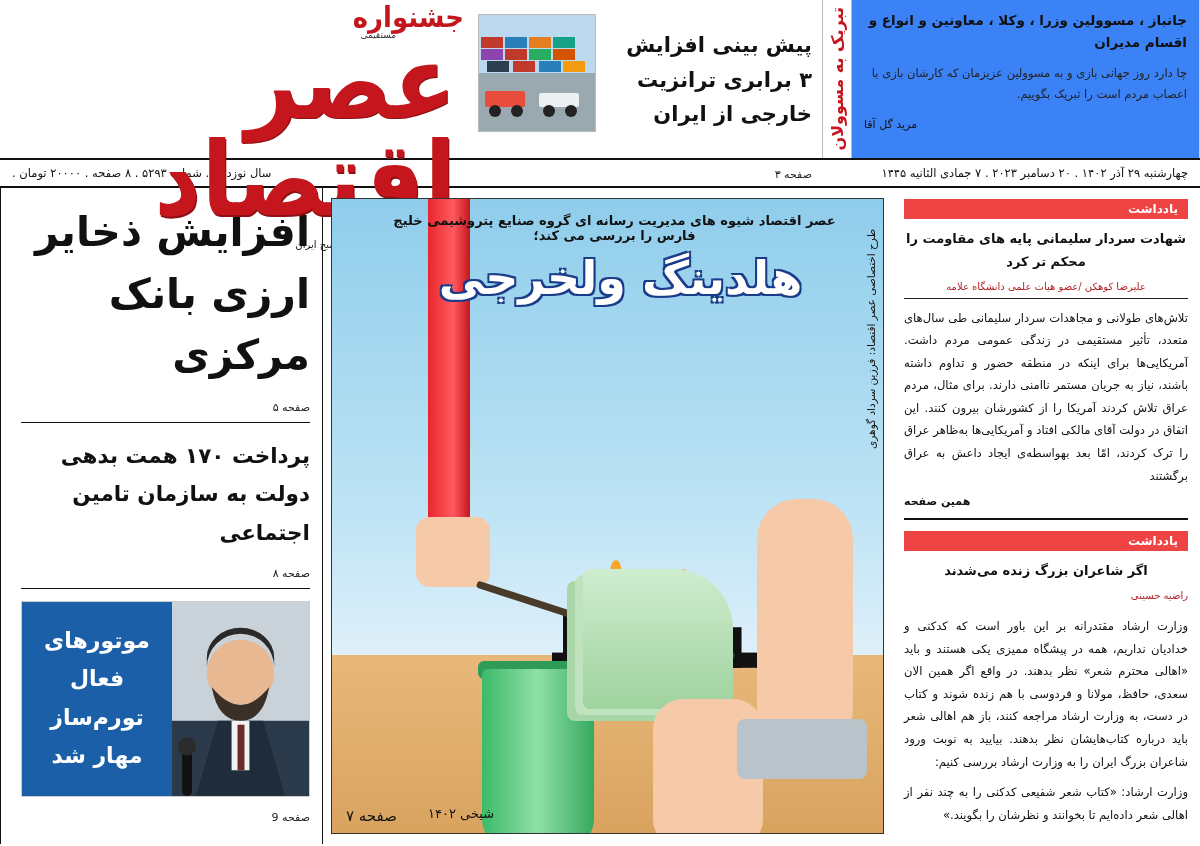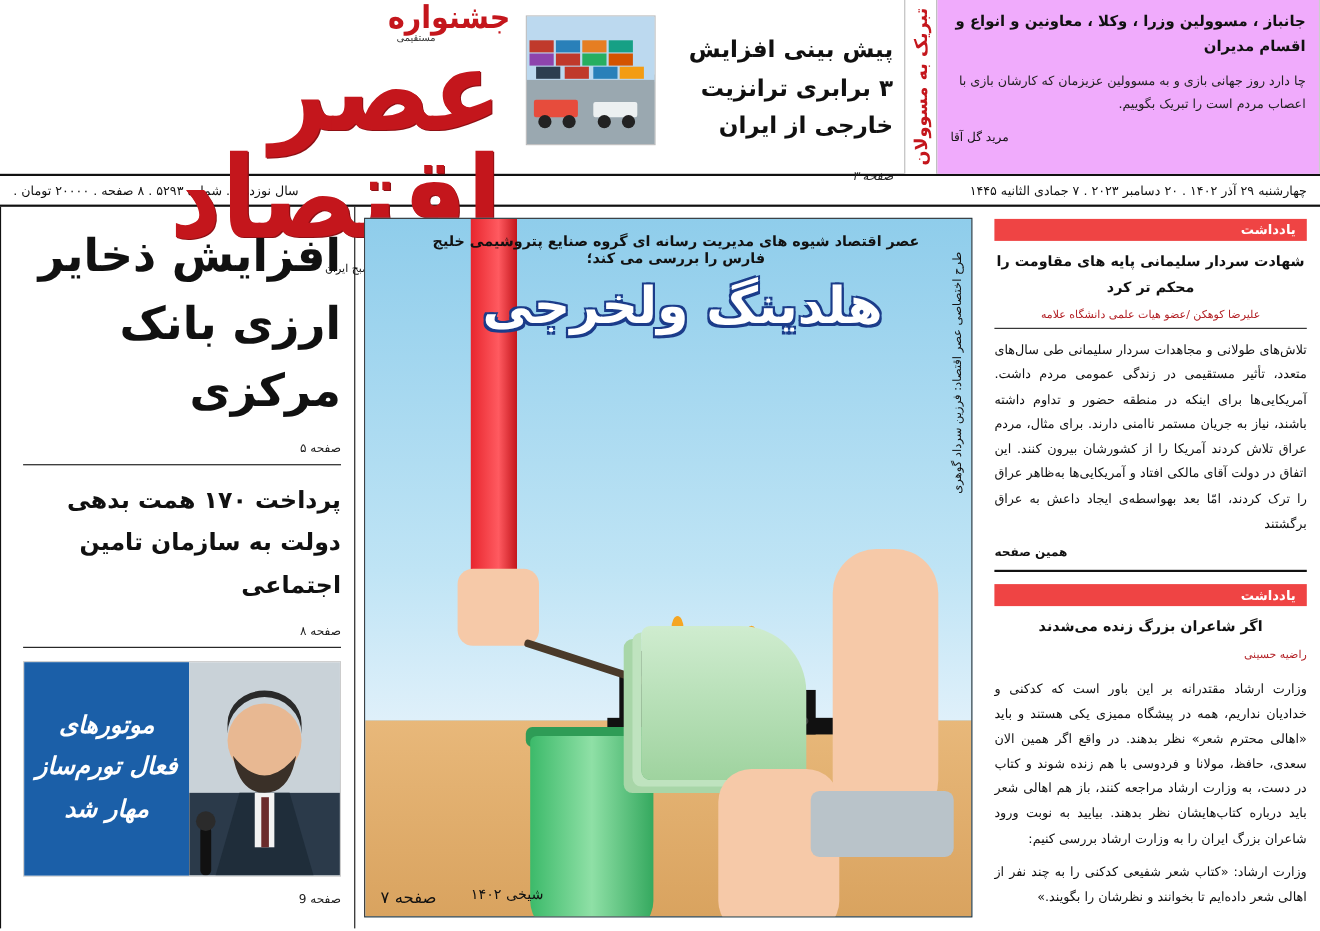--- a/index.html
+++ b/index.html
@@ -54,33 +54,33 @@
     border: 1px solid #bbb; position: relative; overflow: hidden;
     background: linear-gradient(#bfd9ee 0%, #cfe4f2 45%, #8c9aa3 46%, #9aa8b0 100%);
   }
   .mast-lead {
     width: 218px; padding: 28px 10px 0 6px;
     text-align: right;
   }
   .mast-lead h2 {
     font-size: 21px; font-weight: bold; color: #111; line-height: 1.65;
   }
-  .mast-lead .pg { font-size: 11px; color: #222; margin-top: 22px; font-style: italic; }
+  .mast-lead .pg { font-size: 11px; color: #222; margin-top: 36px; }
 
   .mast-vert {
     width: 30px; border-right: 1px solid #bbb; border-left: 1px solid #bbb;
     display: flex; align-items: center; justify-content: center;
     background: #fff;
   }
   .mast-vert span {
     writing-mode: vertical-rl; transform: rotate(180deg);
     font-size: 16px; font-weight: bold; color: #c4161c; letter-spacing: 1px;
   }
   .mast-note {
-    flex: 1; background: #f0abfc; border-left: 0;
+    flex: 1; background: #3b82f6; border-left: 0;
     padding: 10px 12px; text-align: right;
     display: flex; flex-direction: column;
     border-right: 1px solid #ccc;
   }
   .mast-note h3 { font-size: 13.5px; font-weight: bold; color: #111; line-height: 1.6; }
   .mast-note p { font-size: 11.5px; color: #222; line-height: 1.85; margin-top: 10px; }
   .mast-note .author { font-size: 11px; color: #111; margin-top: 12px; text-align: left; }
 
   
   .datebar {
@@ -111,21 +111,21 @@
   }
   .promo {
     margin-top: 12px; display: flex; height: 196px;
     border: 1px solid #ccc;
   }
   .promo-text {
     width: 150px; background: #1b5fa8; color: #fff;
     display: flex; align-items: center; justify-content: center;
     padding: 6px;
   }
-  .promo-text h4 { font-size: 22px; font-weight: bold; line-height: 1.75; text-align: center; font-style: italic; }
+  .promo-text h4 { font-size: 22px; font-weight: bold; line-height: 1.75; text-align: center; }
   .promo-img {
     flex: 1; position: relative; overflow: hidden;
     background: linear-gradient(#d8dde2, #aeb6bd);
   }
 
   
   .col-mid {
     width: 570px; padding: 10px 8px 6px 8px;
     border-left: 1px solid #111;
   }

